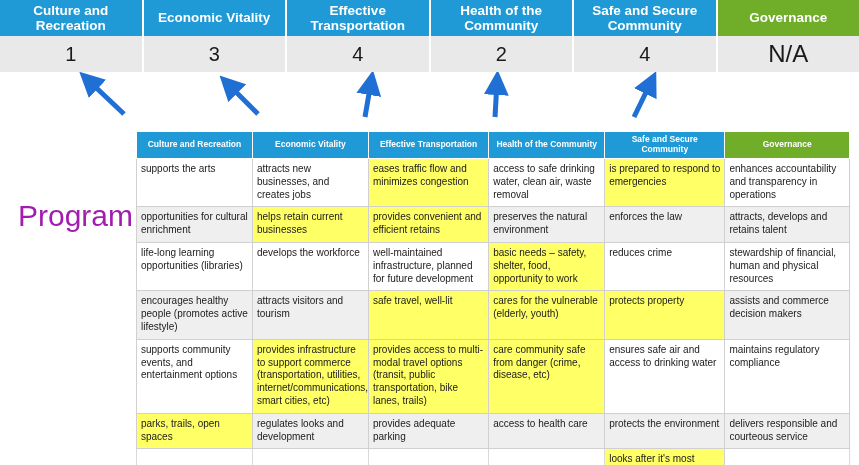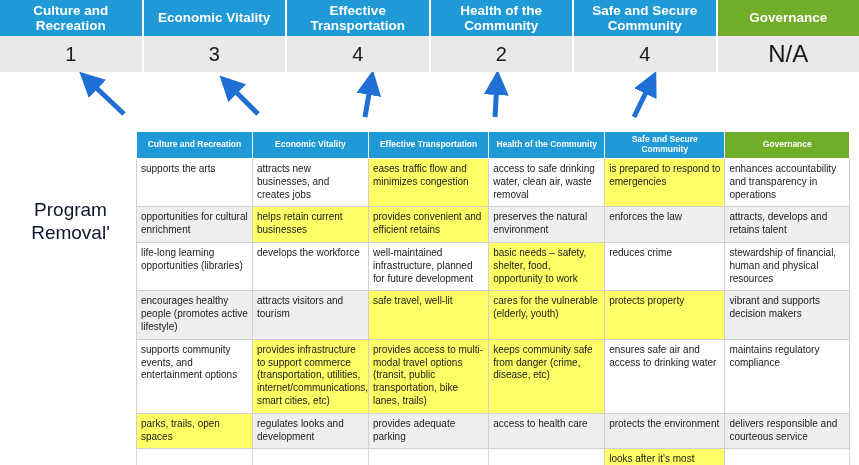--- a/index.html
+++ b/index.html
@@ -72,24 +72,24 @@
     width: 859px;
     height: 60px;
   }
 
   
   #caption {
     position: absolute;
     left: 8px;
     top: 198px;
     width: 125px;
-    font-size: 19px;
+    font-size: 30px;
     line-height: 1.22;
-    color: #0f172a;
-    text-align: center;
+    color: #a21caf;
+    text-align: right;
   }
 
   
   #matrix {
     position: absolute;
     left: 136px;
     top: 131px;
     width: 714px;
     border-collapse: collapse;
     table-layout: fixed;
@@ -163,21 +163,20 @@
   </defs>
   <line x1="124" y1="42" x2="88" y2="8" stroke="#1f6fd4" stroke-width="5" marker-end="url(#ah)"></line>
   <line x1="258" y1="42" x2="228" y2="12" stroke="#1f6fd4" stroke-width="5" marker-end="url(#ah)"></line>
   <line x1="365" y1="45" x2="371" y2="10" stroke="#1f6fd4" stroke-width="5" marker-end="url(#ah)"></line>
   <line x1="495" y1="45" x2="497" y2="10" stroke="#1f6fd4" stroke-width="5" marker-end="url(#ah)"></line>
   <line x1="634" y1="45" x2="651" y2="10" stroke="#1f6fd4" stroke-width="5" marker-end="url(#ah)"></line>
 </svg>
 
 <div id="caption">
   <div>Program</div>
-  <div>Removal'</div>
 </div>
 
 <table id="matrix">
   <colgroup>
     <col style="width:108px">
       <col style="width:108px">
       <col style="width:112px">
     <col style="width:108px">
       <col style="width:112px">
       <col style="width:116px">
@@ -216,27 +215,27 @@
         <td class="hl">basic needs – safety, shelter, food, opportunity to work</td>
         <td>reduces crime</td>
         <td>stewardship of financial, human and physical resources</td>
       </tr>
       <tr class="alt">
         <td>encourages healthy people (promotes active lifestyle)</td>
         <td>attracts visitors and tourism</td>
         <td class="hl">safe travel, well-lit</td>
         <td class="hl">cares for the vulnerable (elderly, youth)</td>
         <td class="hl">protects property</td>
-        <td>vibrant and supports decision makers</td>
+        <td>assists and commerce decision makers</td>
       </tr>
       <tr>
         <td>supports community events, and entertainment options</td>
         <td class="hl">provides infrastructure to support commerce (transportation, utilities, internet/communications, smart cities, etc)</td>
         <td class="hl">provides access to multi-modal travel options (transit, public transportation, bike lanes, trails)</td>
-        <td class="hl">keeps community safe from danger (crime, disease, etc)</td>
+        <td class="hl">care community safe from danger (crime, disease, etc)</td>
         <td>ensures safe air and access to drinking water</td>
         <td>maintains regulatory compliance</td>
       </tr>
       <tr class="alt">
         <td class="hl">parks, trails, open spaces</td>
         <td>regulates looks and development</td>
         <td>provides adequate parking</td>
         <td>access to health care</td>
         <td>protects the environment</td>
         <td>delivers responsible and courteous service</td>

